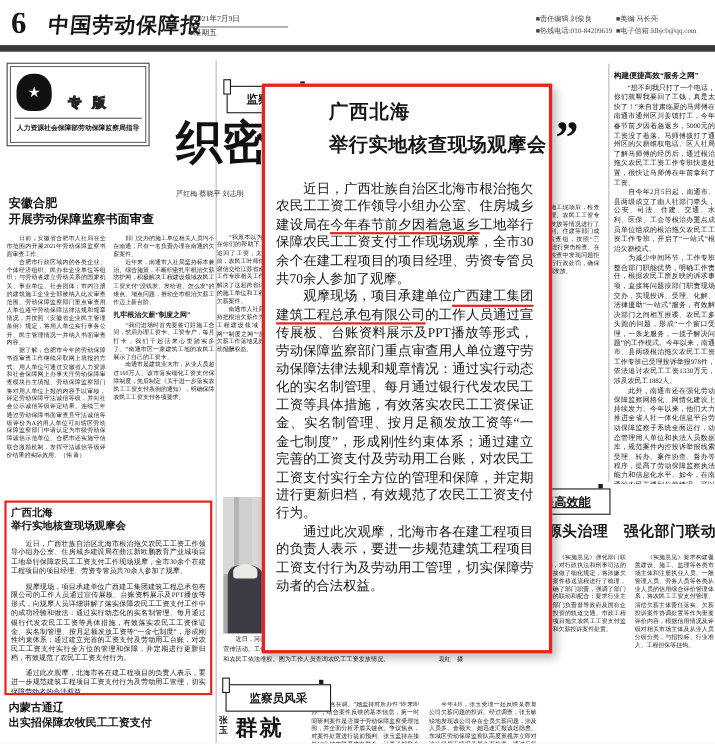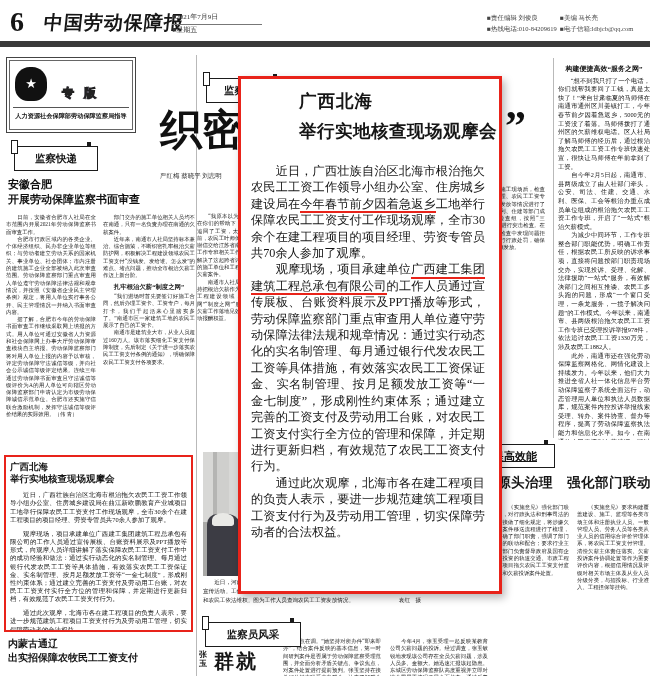--- a/index.html
+++ b/index.html
@@ -31,21 +31,21 @@
           border-radius:46% 46% 40% 40%;display:flex;align-items:center;justify-content:center;
           color:#fff;font-size:13px;}
   .badgetitle{position:absolute;left:42px;top:6px;font-size:13px;font-weight:bold;color:#b3251c;letter-spacing:.5px;}
   .badgesub{position:absolute;left:52px;top:24px;font-size:12px;font-weight:bold;color:#8b5cf6;
             -webkit-text-stroke:1px #222;letter-spacing:10px;}
   .badgerule{position:absolute;left:3px;right:3px;top:46px;height:1px;background:#555;}
   .badgeguide{position:absolute;left:2px;right:2px;top:51px;font-size:6.2px;font-weight:bold;
               text-align:center;white-space:nowrap;}
   
   .tinytext{font-size:5.4px;line-height:7.3px;color:#222;}
-  .subhead-c{font-weight:bold;text-align:center;font-size:6.4px;margin:3px 0 !important;}
+  .subhead-c{font-weight:bold;font-size:6.4px;margin:3px 0 !important;}
   .redbox{position:absolute;left:4px;top:455px;width:189px;height:177px;border:2.5px solid #e8231a;
           background:#fff;padding:4px 4px;box-sizing:border-box;overflow:hidden;}
   .redbox h3{margin:0 0 3px 0;font-size:9.5px;line-height:12px;font-weight:bold;}
   .redbox .bd{font-size:6.4px;line-height:8.1px;text-align:justify;}
   .nmg{position:absolute;left:8px;top:637px;font-size:10px;font-weight:bold;line-height:14px;}
   
   .bigquote{position:absolute;font-size:42px;font-weight:bold;color:#111;font-family:"Liberation Serif",serif;}
   .byline-s{position:absolute;font-size:6.5px;color:#333;}
   .photo{position:absolute;left:203px;top:452px;width:289px;height:124px;background:#c9c9c7;overflow:hidden;}
   .photo .bld{position:absolute;left:0;top:0;right:0;height:70px;
@@ -97,21 +97,20 @@
 
   <div class="badgebox">
     <div class="inner">
       <div class="emblem">★</div>
       <div class="badgesub">专版</div>
       <div class="badgerule"></div>
       <div class="badgeguide">人力资源社会保障部劳动保障监察局指导</div>
     </div>
   </div>
 
-  <div class="banner" style="left:14px;top:146px;width:82px;height:23px;font-size:10.5px;">监察快递</div>
   <div class="banner" style="left:206px;top:78px;width:76px;height:23px;font-size:10.5px;">监察天地</div>
   <div class="banner" style="left:205px;top:622px;width:94px;height:23px;font-size:10.5px;">监察员风采</div>
   <div class="banner" style="left:475px;top:444px;width:78px;height:22px;font-size:11px;text-decoration:underline;">提高效能</div>
 
   <div class="headline" style="left:8px;top:177px;font-size:11px;">安徽合肥</div>
   <div class="headline" style="left:8px;top:192px;font-size:11px;">开展劳动保障监察书面审查</div>
   <div class="col tinytext" style="left:6px;top:214px;width:90px;height:238px;">
       <p>　　日前，安徽省合肥市人社局在全市范围内开展2021年劳动保障监察书面审查工作。</p>
       <p>　　合肥市行政区域内的各类企业、个体经济组织、民办非企业单位等组织；与劳动者建立劳动关系的国家机关、事业单位、社会团体；市内注册的建筑施工企业全部被纳入此次审查范围。劳动保障监察部门重点审查用人单位遵守劳动保障法律法规和规章情况，并按照《安徽省企业民主管理条例》规定，将用人单位实行事务公开、民主管理情况一并纳入书面审查内容。</p>
       <p>　　据了解，合肥市今年的劳动保障书面审查工作继续采取网上填报的方式。用人单位可通过安徽省人力资源和社会保障网上办事大厅劳动保障审查模块自主填报。劳动保障监察部门将对用人单位上报的内容予以审核，评定劳动保障守法诚信等级，并向社会公示诚信等级评定结果。连续三年通过劳动保障书面审查且守法诚信等级评价为A的用人单位可向辖区劳动保障监察部门申请认定为市级劳动保障诚信示范单位。合肥市还实施守信联合激励机制，发挥守法诚信等级评价结果的实际效用。（伟 青）</p>

